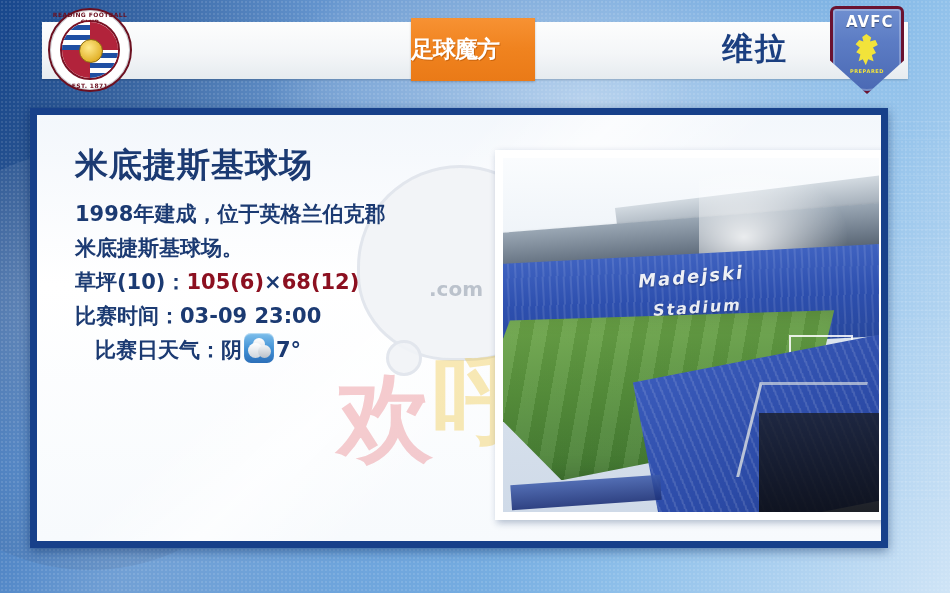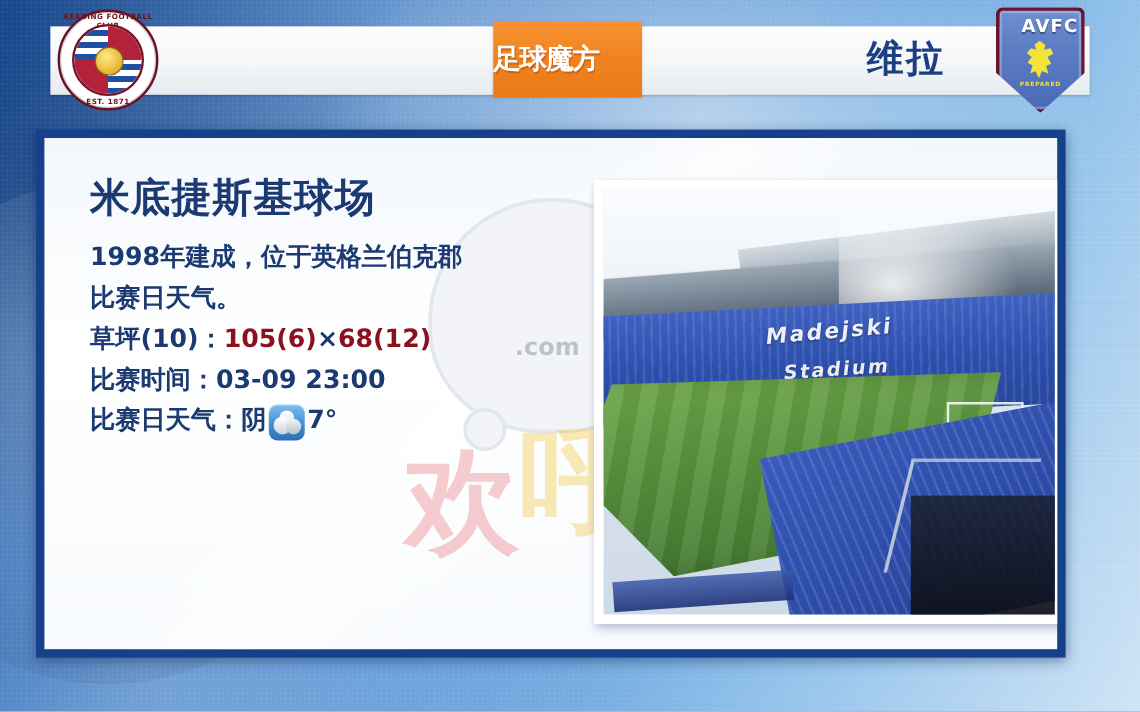--- a/index.html
+++ b/index.html
@@ -179,21 +179,21 @@
     position: absolute; inset: 0;
     background: linear-gradient(180deg,#6f8fd0 0%, #5c7cc4 40%, #4a69b4 100%);
     border: 3px solid #6a1230;
     border-radius: 6px 6px 50% 50% / 6px 6px 34% 34%;
     clip-path: polygon(0% 0%, 100% 0%, 100% 62%, 50% 100%, 0% 62%);
     box-shadow: inset 0 0 0 2px rgba(255,255,255,.25);
   }
   .crest-villa .avfc {
     position: absolute;
     left: 16px; right: 0; top: 7px;
-    text-align: center;
+    text-align: left;
     font-size: 15px;
     font-weight: bold;
     color: #ffffff;
     letter-spacing: 1px;
     text-shadow: 0 1px 1px rgba(0,0,0,.4);
   }
   .crest-villa .lion {
     position: absolute;
     left: 50%; top: 28px;
     width: 30px; height: 34px;
@@ -308,26 +308,27 @@
     line-height: 1.62;
     white-space: nowrap;
   }
   .val-red {
     color: #8c1020;
     font-weight: bold;
   }
   .times-sign { color: #1b3a72; }
   .weather-line {
     display: flex;
-    align-items: flex-end;
+    align-items: flex-start;
     font-size: 21px;
     font-weight: bold;
     color: #1b3a72;
     line-height: 1.62;
     white-space: nowrap;
+    margin-left: 20px;
   }
   .weather-icon {
     display: inline-block;
     width: 30px;
     height: 30px;
     margin: 0 2px;
     border-radius: 7px;
     background: linear-gradient(180deg, #7fc0ec 0%, #3f8fd4 55%, #2d6fb8 100%);
     position: relative;
     vertical-align: middle;
@@ -513,21 +514,21 @@
 
       <div class="wm wm-bubble"></div>
       <div class="wm wm-com">.com</div>
       <div class="wm wm-huan">欢</div>
       <div class="wm wm-huan2">呼</div>
 
       <div class="info">
         <div class="stadium-title">米底捷斯基球场</div>
 
         <div class="desc-line">1998年建成，位于英格兰伯克郡</div>
-        <div class="desc-line">比赛日天气。</div>
+        <div class="desc-line">米底捷斯基球场。</div>
 
 
         <div class="stat-line"><span>草坪(10)：</span><span class="val-red">105(6)</span><span class="times-sign">×</span><span class="val-red">68(12)</span></div>
 
         <div class="stat-line"><span>比赛时间：</span><span>03-09 23:00</span></div>
 
         <div class="weather-line">
             <span>比赛日天气：</span>
             <span>阴</span>
             <span class="weather-icon">

